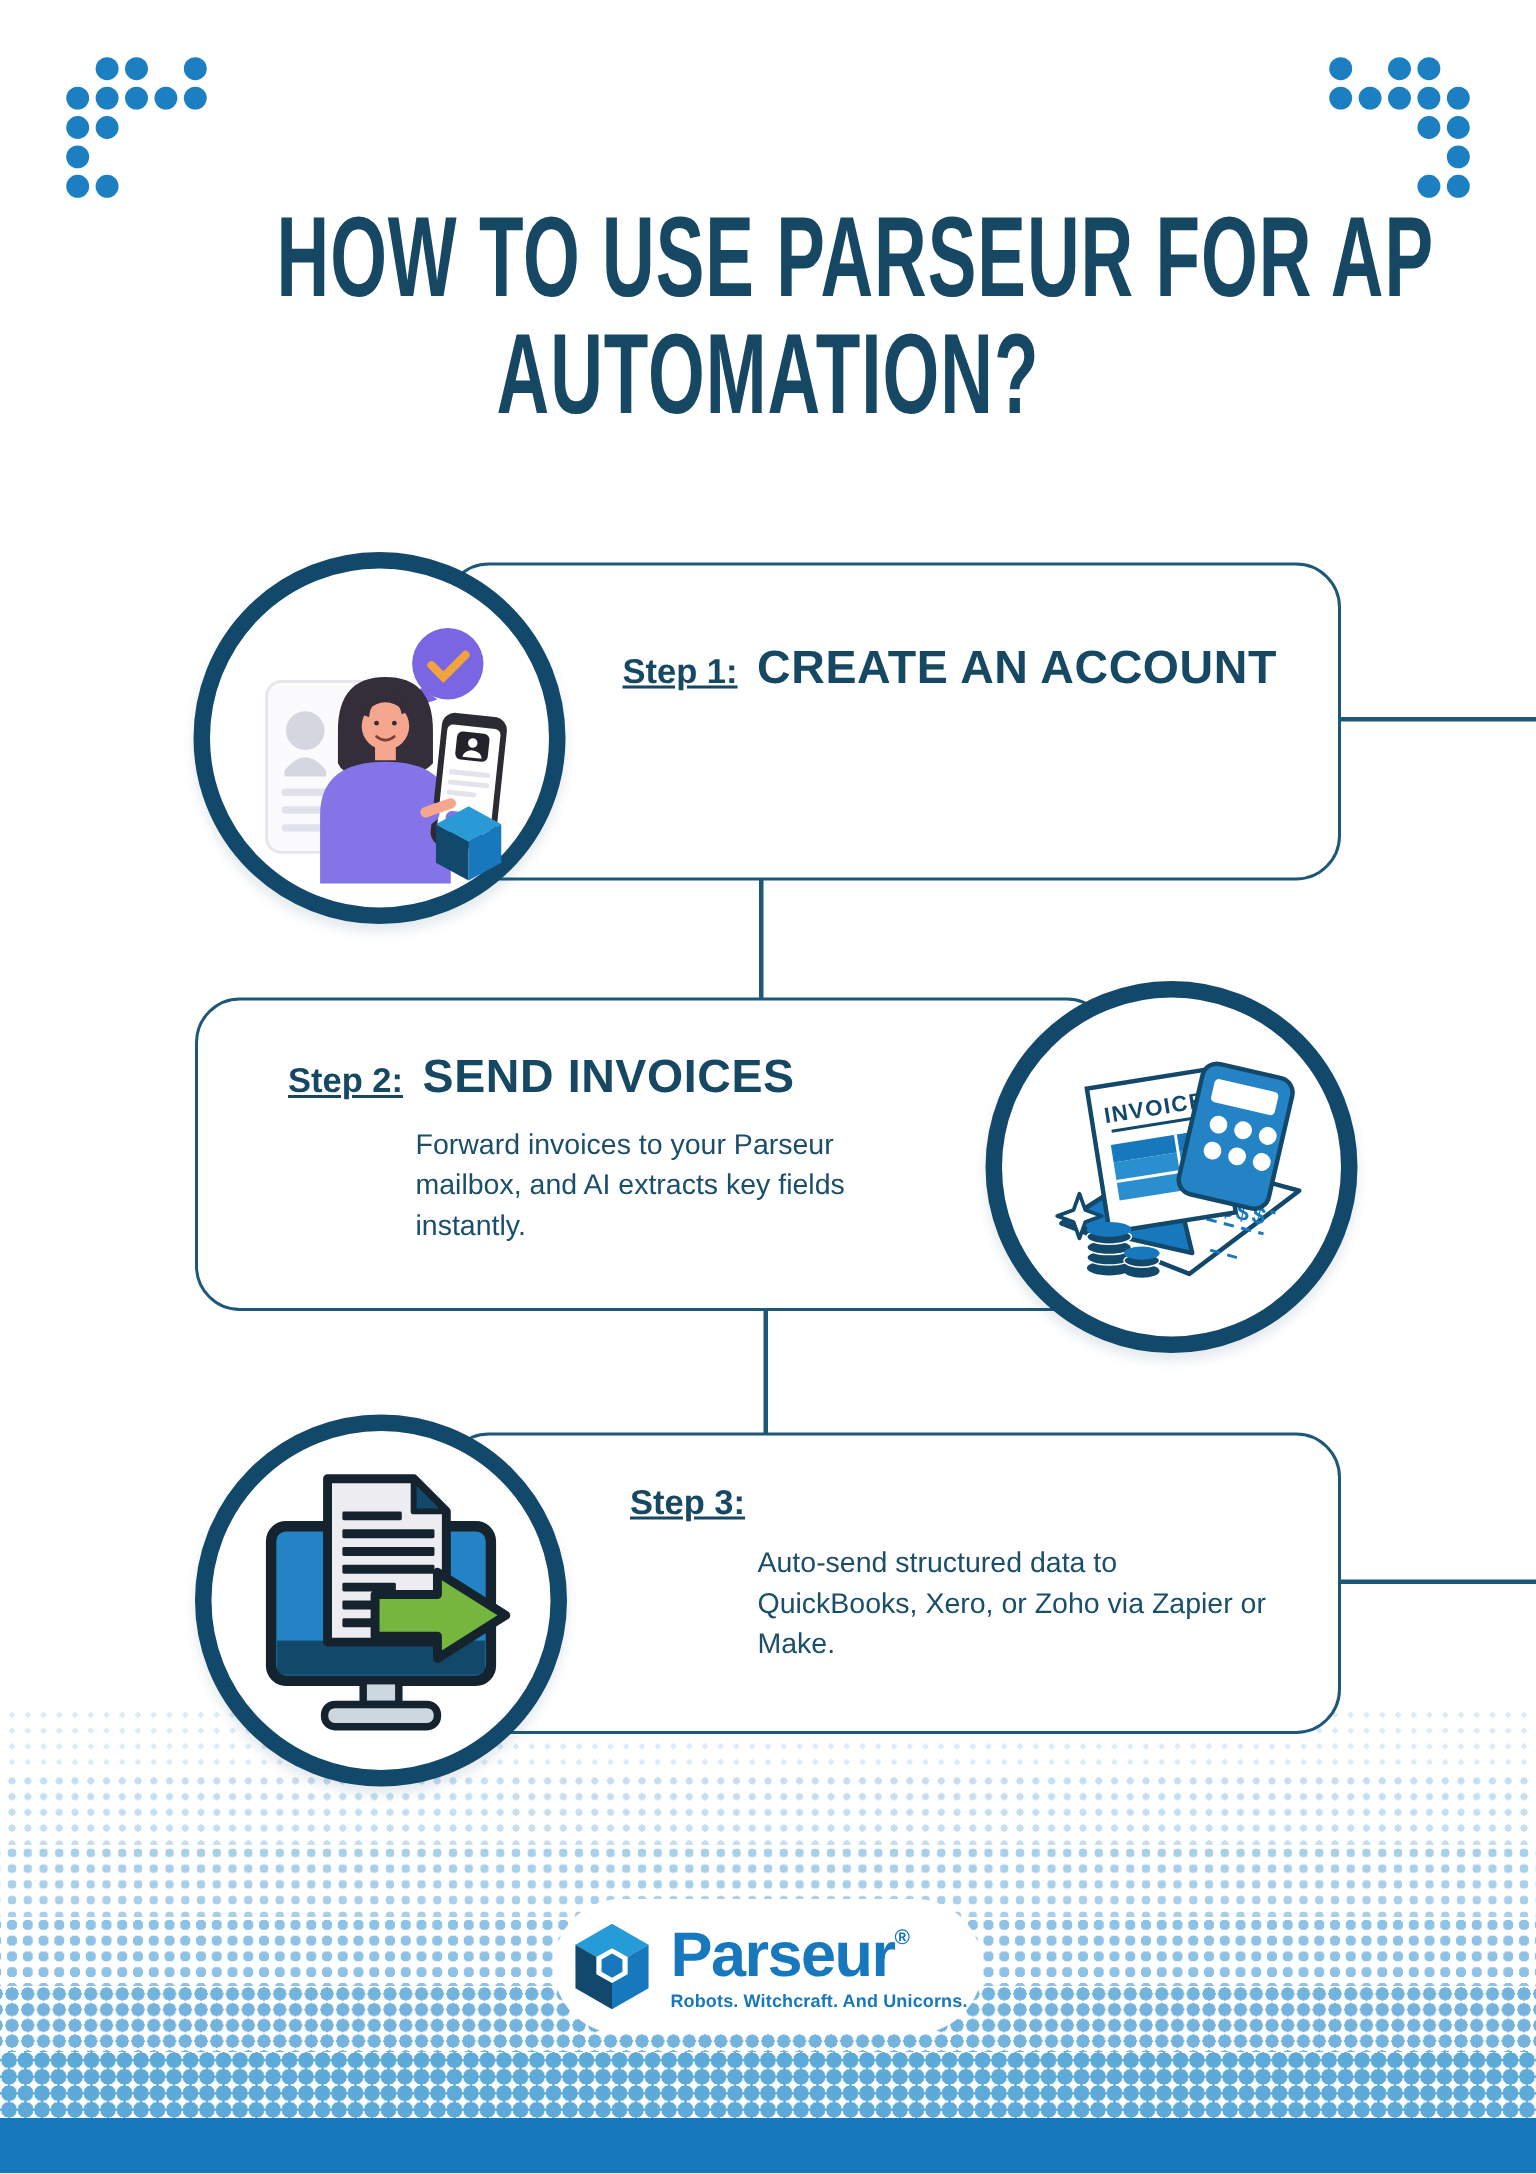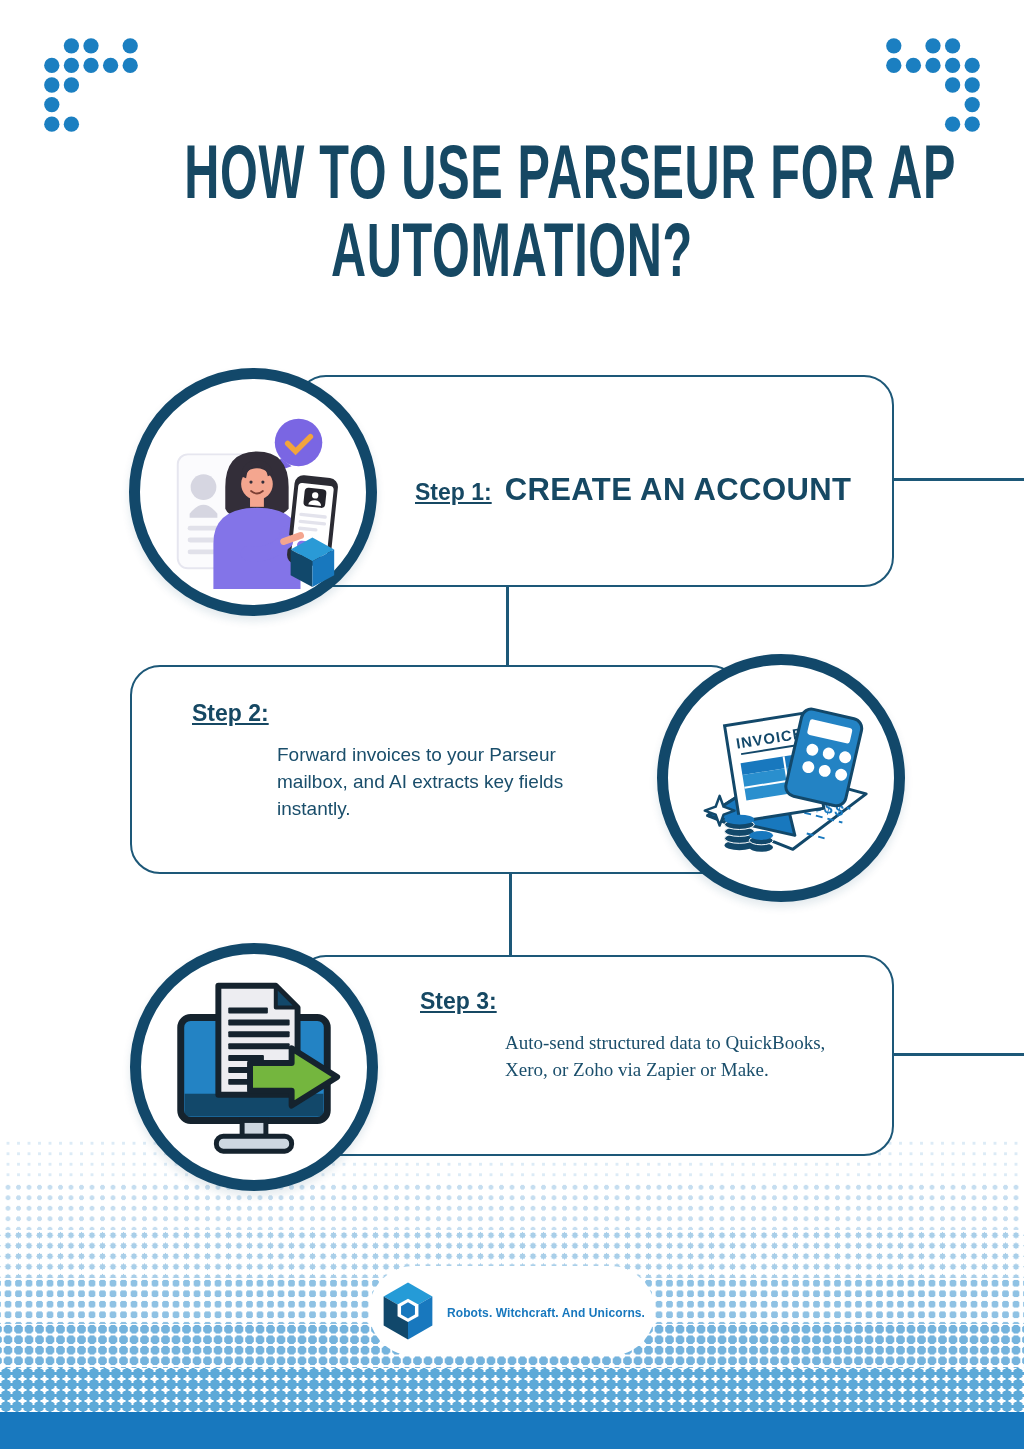--- a/index.html
+++ b/index.html
@@ -38,25 +38,25 @@
   .circle3{left:130px;top:943px;}
   .circle svg{width:198px;height:198px;}
 
   
   .step-content{position:absolute;z-index:3;color:#164863;}
   .sc1{left:415px;top:427px;width:460px;}
   .sc2{left:192px;top:700px;width:470px;}
   .sc3{left:420px;top:988px;width:470px;}
   .step-row{display:flex;align-items:baseline;gap:13px;}
   .step-label{font-size:23px;font-weight:bold;white-space:nowrap;text-decoration:underline;}
-  .step-heading{font-size:31px;font-weight:bold;letter-spacing:0.4px;white-space:nowrap;margin-top:45px;}
+  .step-heading{font-size:31px;font-weight:bold;letter-spacing:0.4px;white-space:nowrap;}
   .step-body{margin-left:85px;margin-top:14px;font-size:19px;line-height:1.43;color:#1a4e6b;}
   .sc1 .step-body{width:305px;}
   .sc2 .step-body{width:330px;}
-  .sc3 .step-body{width:345px;font-family:Liberation Serif, serif;}
+  .sc3 .step-body{width:345px;}
 
   
   .halftone{position:absolute;left:0;top:1138px;width:1024px;height:274px;z-index:0;}
   .hb{position:absolute;left:0;width:100%;background-position:center top;}
   .hb1{top:0;height:44px;background-image:radial-gradient(circle,#dcebf6 1.7px,transparent 1.8px);background-size:10.5px 10.5px;}
   .hb2{top:44px;height:48px;background-image:radial-gradient(circle,#c6def0 2.3px,transparent 2.4px);background-size:10.5px 10.5px;}
   .hb3{top:92px;height:48px;background-image:radial-gradient(circle,#a9cfe9 2.9px,transparent 3px);background-size:10.5px 10.5px;}
   .hb4{top:140px;height:46px;background-image:radial-gradient(circle,#8fc2e4 3.5px,transparent 3.6px);background-size:10.5px 10.5px;}
   .hb5{top:186px;height:44px;background-image:radial-gradient(circle,#74b3dd 4.3px,transparent 4.4px);background-size:10.5px 10.5px;}
   .hb6{top:230px;height:44px;background-image:radial-gradient(circle,#5da9d8 5.2px,transparent 5.3px);background-size:11px 11px;}
@@ -129,20 +129,21 @@
   <div class="step-content sc1">
     <div class="step-row">
       <span class="step-label">Step 1:</span>
       <span class="step-heading">CREATE AN ACCOUNT</span>
     </div>
   </div>
 
   <div class="step-content sc2">
     <div class="step-row">
       <span class="step-label">Step 2:</span>
+      <span class="step-heading">SEND INVOICES</span>
     </div>
     <p class="step-body">Forward invoices to your Parseur mailbox, and AI extracts key fields instantly.</p>
   </div>
 
   <div class="step-content sc3">
     <div class="step-row">
       <span class="step-label">Step 3:</span>
     </div>
     <p class="step-body">Auto-send structured data to QuickBooks, Xero, or Zoho via Zapier or Make.</p>
   </div>
@@ -260,17 +261,21 @@
 
   <div class="logo-pill">
     <svg class="logo-cube" viewBox="0 0 100 110">
       <path d="M50,6 L92,30 L50,54 L8,30 Z" fill="#259bd7"></path>
       <path d="M8,30 L50,54 L50,104 L8,80 Z" fill="#11486b"></path>
       <path d="M92,30 L50,54 L50,104 L92,80 Z" fill="#1878be"></path>
       <path d="M50,34 L68,44 L68,64 L50,74 L32,64 L32,44 Z" fill="#ffffff"></path>
       <path d="M50,40 L62,47 L62,61 L50,68 L38,61 L38,47 Z" fill="#1878be"></path>
     </svg>
     <div class="brand-col">
+      <div class="brand-row">
+        <span class="brand-name">Parseur</span>
+        <span class="brand-reg">®</span>
+      </div>
       <div class="brand-tagline">Robots. Witchcraft. And Unicorns.</div>
     </div>
   </div>
 
 </div>
 
 </body></html>

